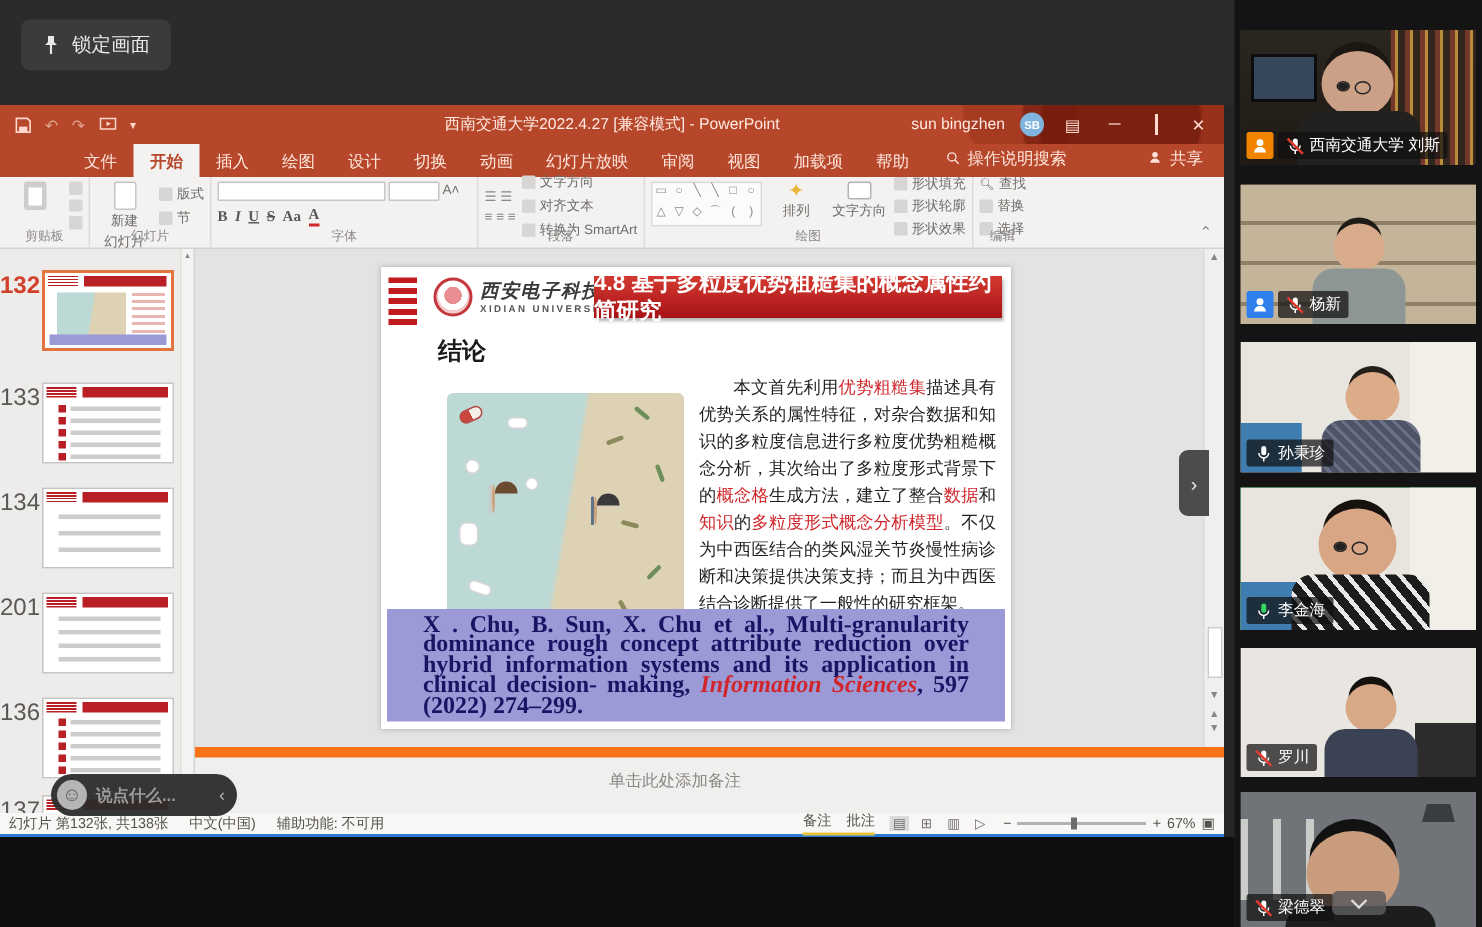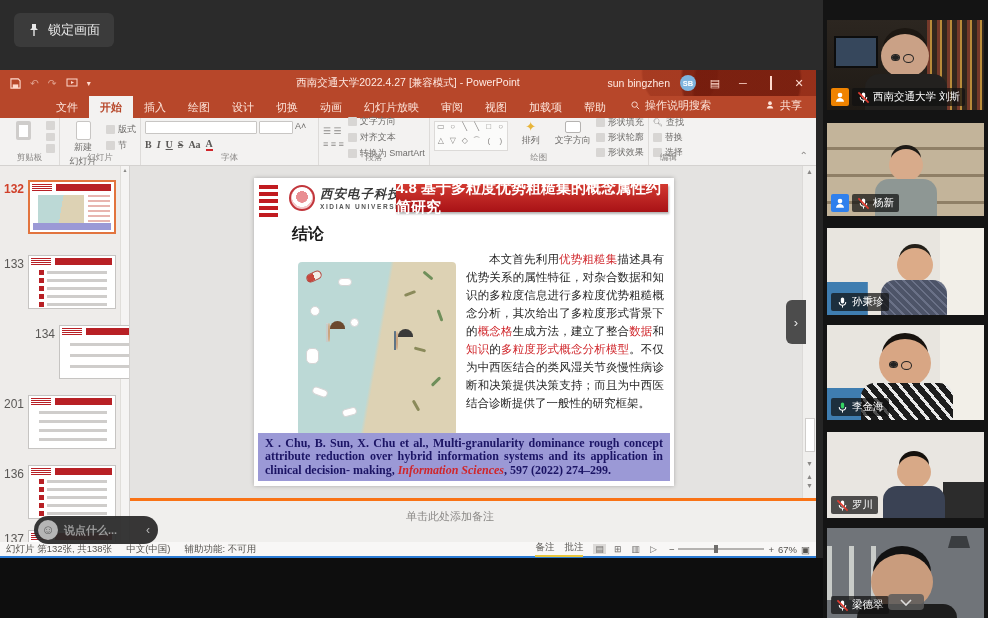--- a/index.html
+++ b/index.html
@@ -60,21 +60,21 @@
   .starbtn { color:#e8b53a; font-size:13px; line-height:12px; }
   .qsicon { width:16px; height:12px; border:1px solid #b5b3b1; border-radius:2px; background:#fff; }
   .ribbon-collapse { margin-left:auto; align-self:flex-end; padding:0 8px 4px; color:#8a8886; font-size:10px; cursor:pointer; }
 
   
   .thumbs { position:absolute; left:0; top:96px; width:130px; height:376px; background:#eeecea;
     border-right:1px solid #d4d2d0; overflow:hidden; }
   .thumbscroll { position:absolute; right:0; top:0; width:9px; height:100%; background:#f5f4f3;
     border-left:1px solid #e0deda; font-size:6px; color:#8a8886; text-align:center; cursor:pointer; }
   .trow { position:absolute; left:0; display:flex; gap:4px; }
-  .tnum { width:24px; text-align:right; font-size:12px; color:#5a5856; padding-top:2px; }
+  .tnum { width:24px; text-align:right; font-size:16px; color:#5a5856; padding-top:2px; }
   .trow.sel .tnum { color:#d0402a; font-weight:bold; }
   .tbox { width:88px; height:54px; background:#fff; border:1px solid #c6c4c2; position:relative;
     overflow:hidden; cursor:pointer; }
   .trow.sel .tbox { border:2px solid #e2743e; }
   .mh { position:absolute; top:2px; left:26px; right:3px; height:7px; background:#b82025; }
   .mh::before { content:""; position:absolute; left:-24px; top:0; width:20px; height:7px;
     background:repeating-linear-gradient(#b82025 0 1px,#fff 1px 2px); }
   .mimg { position:absolute; left:8px; top:13px; width:46px; height:30px;
     background:linear-gradient(100deg,#bcd9d6 50%,#ddd2b4 50%); }
   .mtxt { position:absolute; left:58px; top:13px; right:4px; height:30px;
@@ -110,37 +110,37 @@
   .fig .fhead { width:17px; height:17px; border-radius:50%; background:#f0cfae; border:1px solid #c9a37e; position:relative; }
   .fig .fhair { position:absolute; top:-3px; left:1px; width:15px; height:8px; border-radius:8px 8px 0 0; background:#6b4a2f; }
   .fig.tcm .fhair { background:#3a3a3a; }
   .fig .fbody { width:24px; height:26px; border-radius:6px 6px 3px 3px; margin-left:-4px; margin-top:1px; }
   .fig.doc .fbody { background:#eef0ee; border:1px solid #c9cbc9; }
   .fig.tcm .fbody { background:#7d93a8; border:1px solid #5f7486; }
   .sbody { position:absolute; left:212px; top:72px; width:198px; font-family:"Liberation Serif",serif;
     font-size:11.5px; line-height:18px; color:#1f1f1f; text-align:justify; text-indent:2em; }
   .sbody .red { color:#d0262b; }
   .citation { position:absolute; left:4px; bottom:5px; width:412px; background:#9b99d6;
-    padding:4px 7px; font-family:"Liberation Serif",serif; font-weight:bold; font-size:12px;
+    padding:4px 24px; font-family:"Liberation Serif",serif; font-weight:bold; font-size:16px;
     line-height:13.5px; color:#1b1464; text-align:justify; }
   .citation .journal { color:#d0262b; font-style:italic; }
   .cursor { position:absolute; left:430px; top:338px; color:#333; font-size:13px; }
   .vscroll { position:absolute; right:0; top:0; width:14px; height:332px; background:#f0efed;
     border-left:1px solid #dcdad8; font-size:7px; color:#8a8886; text-align:center; }
   .vs-up { position:absolute; top:2px; left:0; right:0; cursor:pointer; }
   .vs-thumb { position:absolute; top:252px; left:2px; width:10px; height:34px; background:#fff;
     border:1px solid #cfcdcb; cursor:grab; }
   .vs-dn { position:absolute; top:294px; left:0; right:0; cursor:pointer; }
   .vs-pp { position:absolute; top:306px; left:0; right:0; line-height:9px; cursor:pointer; }
   .flyout { position:absolute; right:10px; top:134px; width:20px; height:44px; background:#4c4c4c;
     border-radius:6px 0 0 6px; color:#e8e8e8; display:flex; align-items:center; justify-content:center;
     font-size:13px; cursor:pointer; z-index:4; }
 
   .notes { position:absolute; left:130px; top:428px; width:686px; height:44px; background:#f0efed;
-    border-top:3px solid #f97316; font-size:11px; color:#8a8886; padding:8px 0 0 276px; cursor:text; }
+    border-top:7px solid #f97316; font-size:11px; color:#8a8886; padding:8px 0 0 276px; cursor:text; }
 
   .statusbar { position:absolute; left:0; top:472px; width:816px; height:16px; background:#f8f7f6;
     border-bottom:2px solid #2b7bd4; display:flex; align-items:center; font-size:9.5px; color:#55534f;
     padding:0 6px; gap:14px; }
   .sb-right { margin-left:auto; display:flex; align-items:center; gap:10px; }
   .nc { display:flex; gap:10px; border-bottom:2px solid #e7c53a; padding-bottom:1px; }
   .viewbtns { display:flex; gap:6px; font-size:9px; color:#6f6d6b; }
   .viewbtns span { cursor:pointer; padding:0 2px; }
   .viewbtns .on { background:#dcdad8; }
   .zoomctl { display:flex; align-items:center; gap:4px; }
@@ -466,21 +466,21 @@
             <div class="mrow" style="top:38px">
               <span class="msq"></span>
               <span class="mline"></span>
             </div>
             <div class="mrow" style="top:46px">
               <span class="msq"></span>
               <span class="mline"></span>
             </div>
           </span>
         </div>
-        <div class="trow" style="top: 159px; margin-left: 31px;">
+        <div class="trow" style="top: 159px;">
           <span class="tnum">134</span>
           <span class="tbox">
             <div class="mh"></div>
             <div class="mrow" style="top:16px">
               <span class="mline"></span>
             </div>
             <div class="mrow" style="top:27px">
               <span class="mline"></span>
             </div>
             <div class="mrow" style="top:38px">

